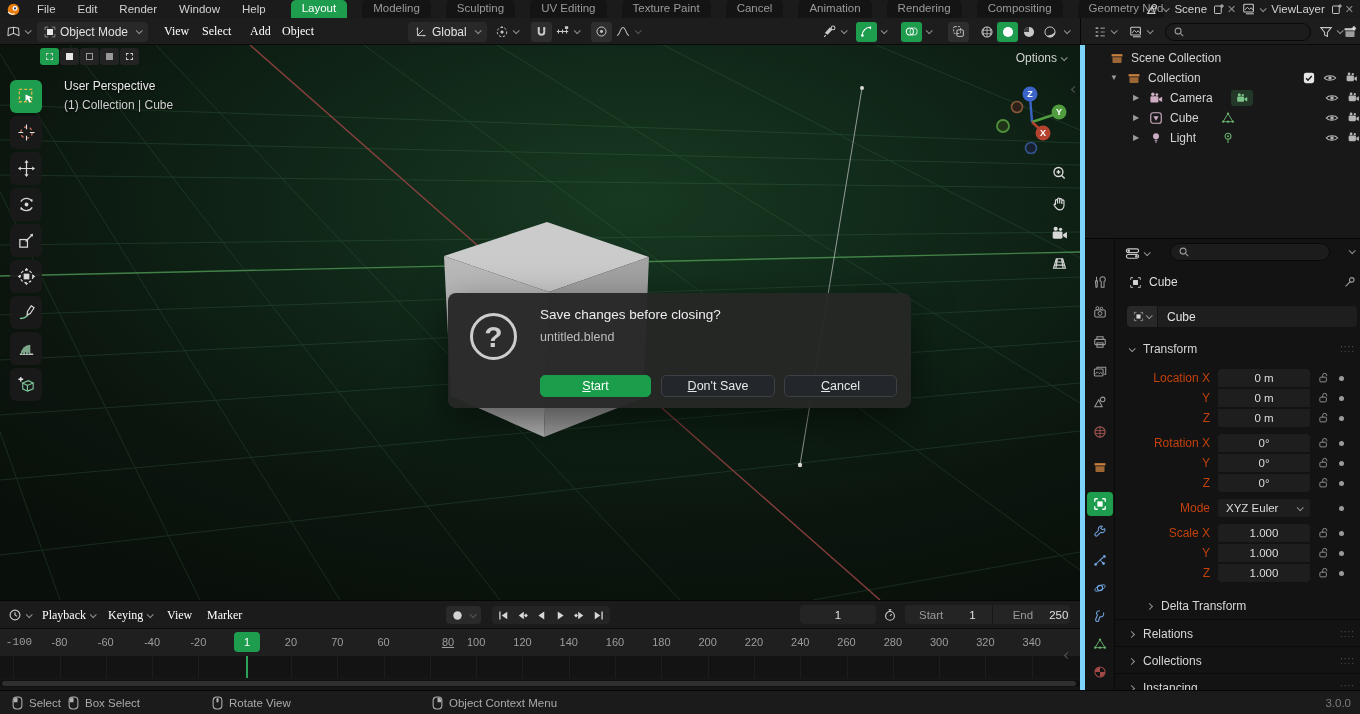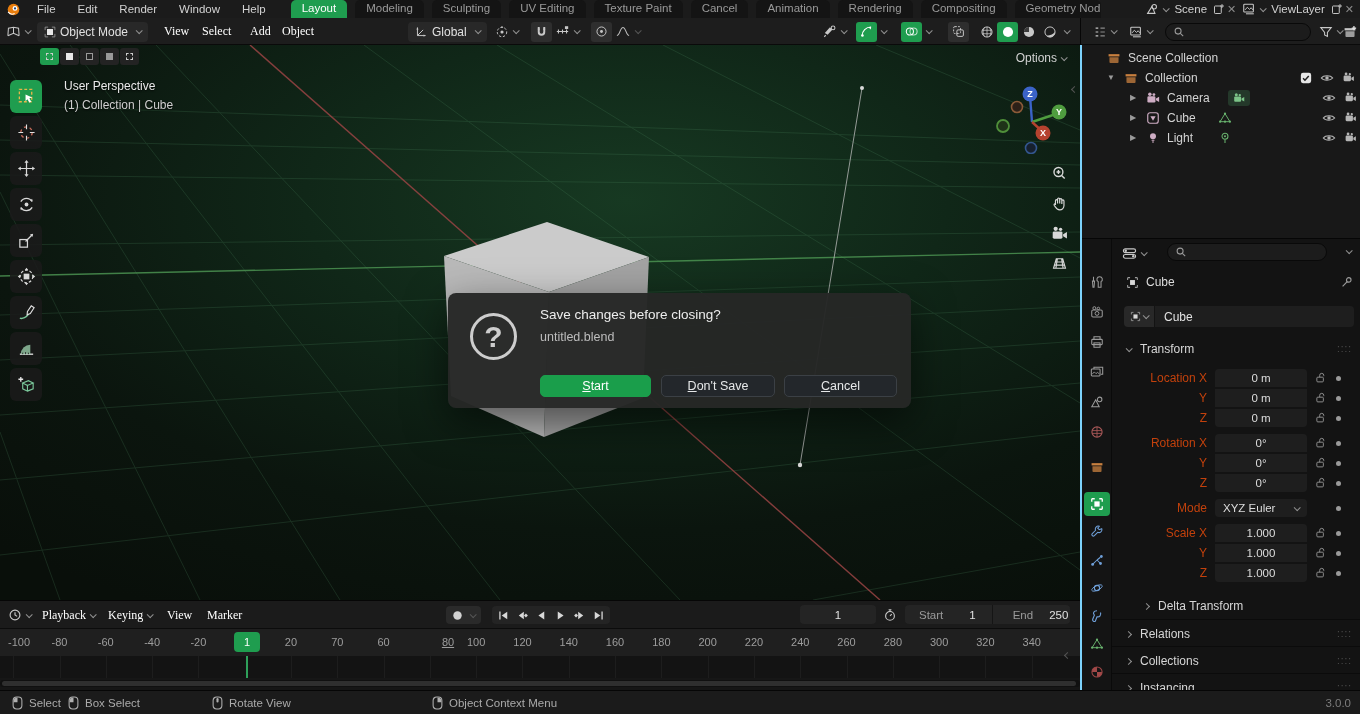--- a/index.html
+++ b/index.html
@@ -15,21 +15,21 @@
   .chev.left { transform:rotate(135deg); }
   .ic { display:inline-block; vertical-align:middle; }
 
   
   #topbar { position:absolute; left:0; top:0; width:1360px; height:18px; background:#1b1b1b;
             display:flex; align-items:center; font-size:11.5px; color:#d2d2d2; }
   #topbar .menu { padding:0 11px; height:18px; line-height:18px; cursor:default; }
   #logo { width:26px; height:18px; display:flex; align-items:center; justify-content:center; }
   #tabs { display:flex; align-items:flex-end; height:18px; margin-left:14px; }
   #tabs .tab { padding:2px 11px 14px 11px; height:18px; line-height:13px; color:#9a9a9a;
-               background:#141414; border-radius:5px 5px 0 0; margin-right:8px; white-space:nowrap; overflow:hidden; }
+               background:#141414; border-radius:5px 5px 0 0; margin-right:15px; white-space:nowrap; overflow:hidden; }
   #tabs .tab.active { background:#1f9d4f; color:#fff; }
   #tabs .tab:last-child { max-width:86px; }
   #topbar-right { position:absolute; right:0; top:0; height:18px; display:flex; align-items:center; }
   .id-field { display:flex; align-items:center; height:16px; color:#d2d2d2;justify-content:center; }
   .id-field .lbl { margin:0 6px; }
   .mini-x { color:#8a8a8a; font-size:11px; margin:0 6px 0 2px; }
 
   
   #row2 { position:absolute; left:0; top:18px; width:1360px; height:27px; display:flex; }
   #vp-header { position:relative; width:1080px; height:27px; background:#1d1d1d; border-bottom:1px solid #0a0a0a; }
@@ -38,21 +38,21 @@
   .menu-txt { color:#ffffff; padding:0 4px;font-family:Liberation Serif, serif; }
   .hdr-pill { background:#282828; border-radius:4px; height:20px; display:flex; align-items:center; padding:0 7px; color:#e0e0e0; }
   .tgl { width:21px; height:20px; border-radius:3px; display:flex; align-items:center; justify-content:center; color:#c8c8c8; }
   .tgl.on { background:#1f9d4f; color:#fff; }
   .tgl.box { background:#2e2e2e; }
   .search-pill { background:#1c1c1c; border:1px solid #090909; border-radius:10px; height:18px; display:flex; align-items:center; padding:0 7px; color:#8a8a8a; }
 
   
   #main { position:absolute; left:0; top:45px; width:1360px; height:645px; display:flex; }
   #left-col { width:1080px; }
-  #right-col { width:280px; border-left:2px solid #7dd3fc; }
+  #right-col { width:280px; border-left:5px solid #7dd3fc; }
 
   
   #viewport { position:relative; width:1080px; height:555px; overflow:hidden; background:#0b130d; }
   #vp-svg { position:absolute; left:0; top:0; }
   #vp-text { position:absolute; left:64px; top:34px; color:#e9e9e9; text-shadow:0 1px 2px rgba(0,0,0,.8); }
   #vp-text .sub { color:#cfcfcf; margin-top:5px; }
   #toolbar { position:absolute; left:10px; top:35px; width:33px; display:flex; flex-direction:column; gap:3px; }
   .tool-btn { width:32px; height:33px; border-radius:6px; background:rgba(26,26,26,.88);
               display:flex; align-items:center; justify-content:center; }
   .tool-btn.active { background:#1f9d4f; }
@@ -750,21 +750,21 @@
           <span id="range-field">
             <span class="lab" style="margin-left:14px">Start</span>
             <span class="val" style="margin-left:26px">1</span>
             <span style="width:1px;height:19px;background:#151515;margin-left:16px"></span>
             <span class="lab" style="margin-left:20px">End</span>
             <span class="val" style="margin-left:16px">250</span>
           </span>
         </div>
         <div id="tl-ruler">
           <span id="cur-frame" style="left: 247px;">1</span>
-        <span class="tick" style="left: 19px;">-100</span>
+        <span class="tick" style="left: 19px; font-family: Liberation Mono, monospace;">-100</span>
             <span class="tick" style="left: 59.5012px;">-80</span>
             <span class="tick" style="left: 105.797px;">-60</span>
             <span class="tick" style="left: 152.093px;">-40</span>
             <span class="tick" style="left: 198.389px;">-20</span>
             <span class="tick" style="left: 290.981px;">20</span>
             <span class="tick" style="left: 337.277px;">70</span>
             <span class="tick" style="left: 383.573px;">60</span>
             <span class="tick" style="left: 448px; text-decoration: underline;">80</span>
             <span class="tick" style="left: 476.165px;">100</span>
             <span class="tick" style="left: 522.461px;">120</span>

